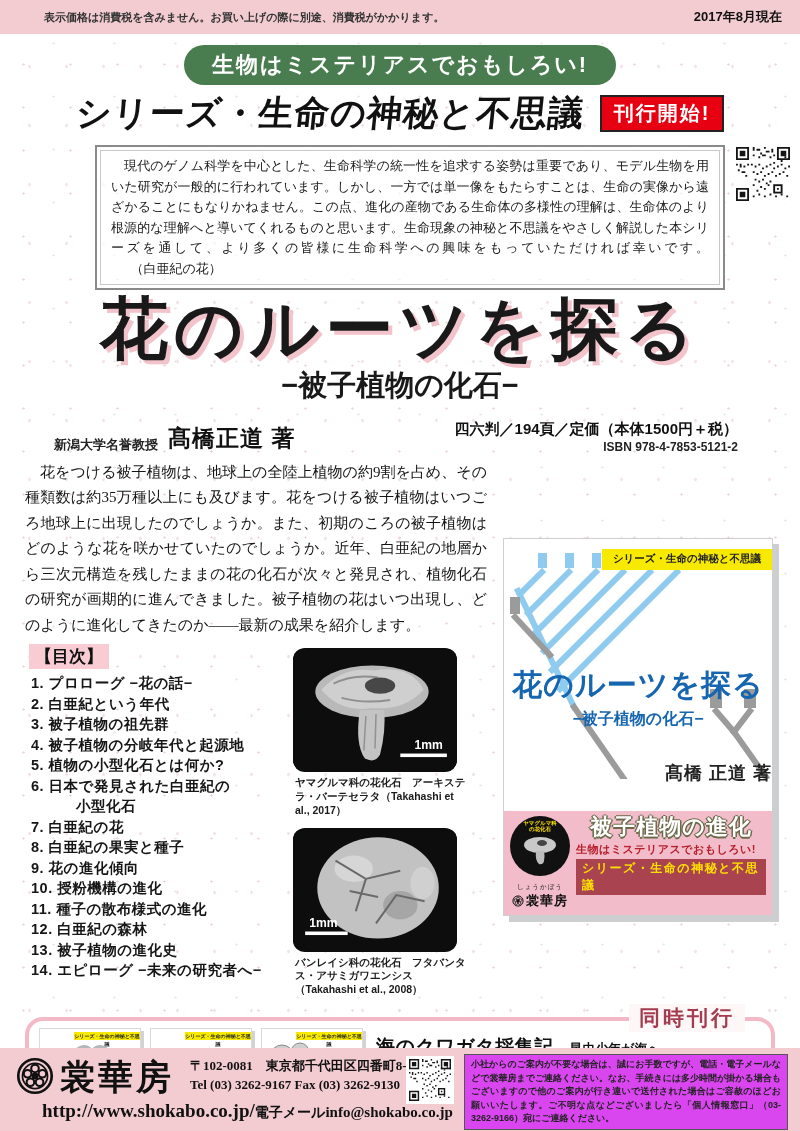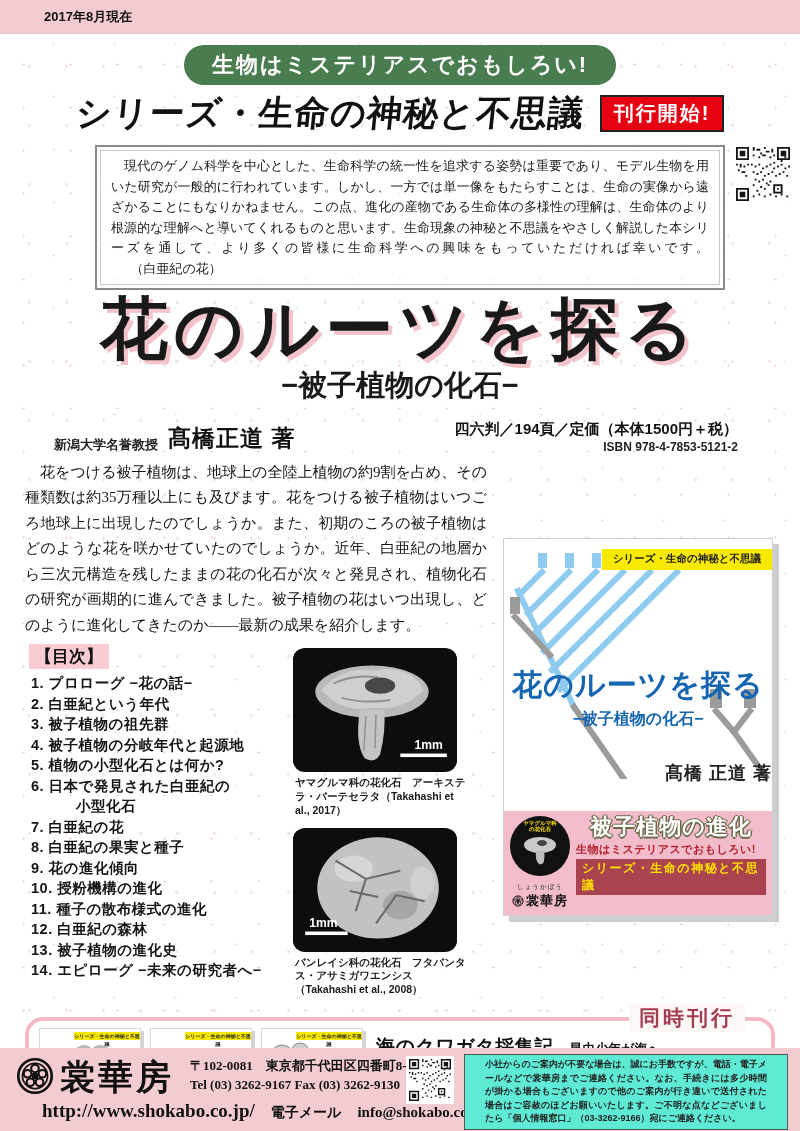--- a/index.html
+++ b/index.html
@@ -121,35 +121,36 @@
   .e-sub:empty{ display:none; }
   .e-credit{ text-align:right; font-size:12.5px; font-weight:700; color:#111; margin:2px 0 4px; }
   .e-credit .a{ margin-right:16px; }
   
   .footer{ position:absolute; left:0; right:0; bottom:0; height:83px; background:#f3ccd2; }
   .f-left{ position:absolute; left:16px; top:9px; display:flex; align-items:center; gap:6px; }
   .f-logo svg{ width:38px; height:38px; display:block; }
   .f-name{ font-size:35px; font-weight:900; color:#111; letter-spacing:3px; line-height:1; }
   .f-addr{ margin-left:10px; font-family:"Liberation Serif", serif; font-weight:700; color:#111; }
   .f-addr div{ font-size:13px; line-height:1.45; }
-  .f-url-row{ position:absolute; left:42px; top:52px; display:flex; align-items:baseline; gap:16px; }
+  .f-url-row{ position:absolute; left:42px; top:52px; display:flex; align-items:baseline; gap:0; }
   .f-url{ font-family:"Liberation Serif", serif; font-size:19px; font-weight:900; color:#111; }
   .f-mail-label{ font-size:14px; font-weight:900; color:#111; }
   .f-mail{ font-family:"Liberation Serif", serif; font-size:15px; font-weight:700; color:#111; }
   .f-qr{ position:absolute; left:406px; top:8px; width:48px; height:48px; background:#fff; padding:3px; }
   .f-qr svg{ width:100%; height:100%; display:block; }
-  .f-notice{ position:absolute; left:464px; top:6px; width:324px; border:1px solid #555; background:#5eead4;
-    padding:3px 20px; font-size:9px; line-height:1.5; color:#222; text-align:justify; font-weight:700; }
+  .f-notice{ position:absolute; left:464px; top:6px; width:324px; border:1px solid #555; background:#d946ef;
+    padding:3px 6px; font-size:9px; line-height:1.5; color:#222; text-align:justify; font-weight:700; }
 </style>
 </head>
 <body>
 
 <div class="page">
 
   <div class="topbar">
+    <span class="tax">表示価格は消費税を含みません。お買い上げの際に別途、消費税がかかります。</span>
     <span class="asof">2017年8月現在</span>
   </div>
 
   <div class="catch-pill">生物はミステリアスでおもしろい!</div>
   <div class="series-row">
     <div class="series-title">シリーズ・生命の神秘と不思議</div>
     <div class="launch-badge">刊行開始!</div>
   </div>
 
   <div class="intro-row">

